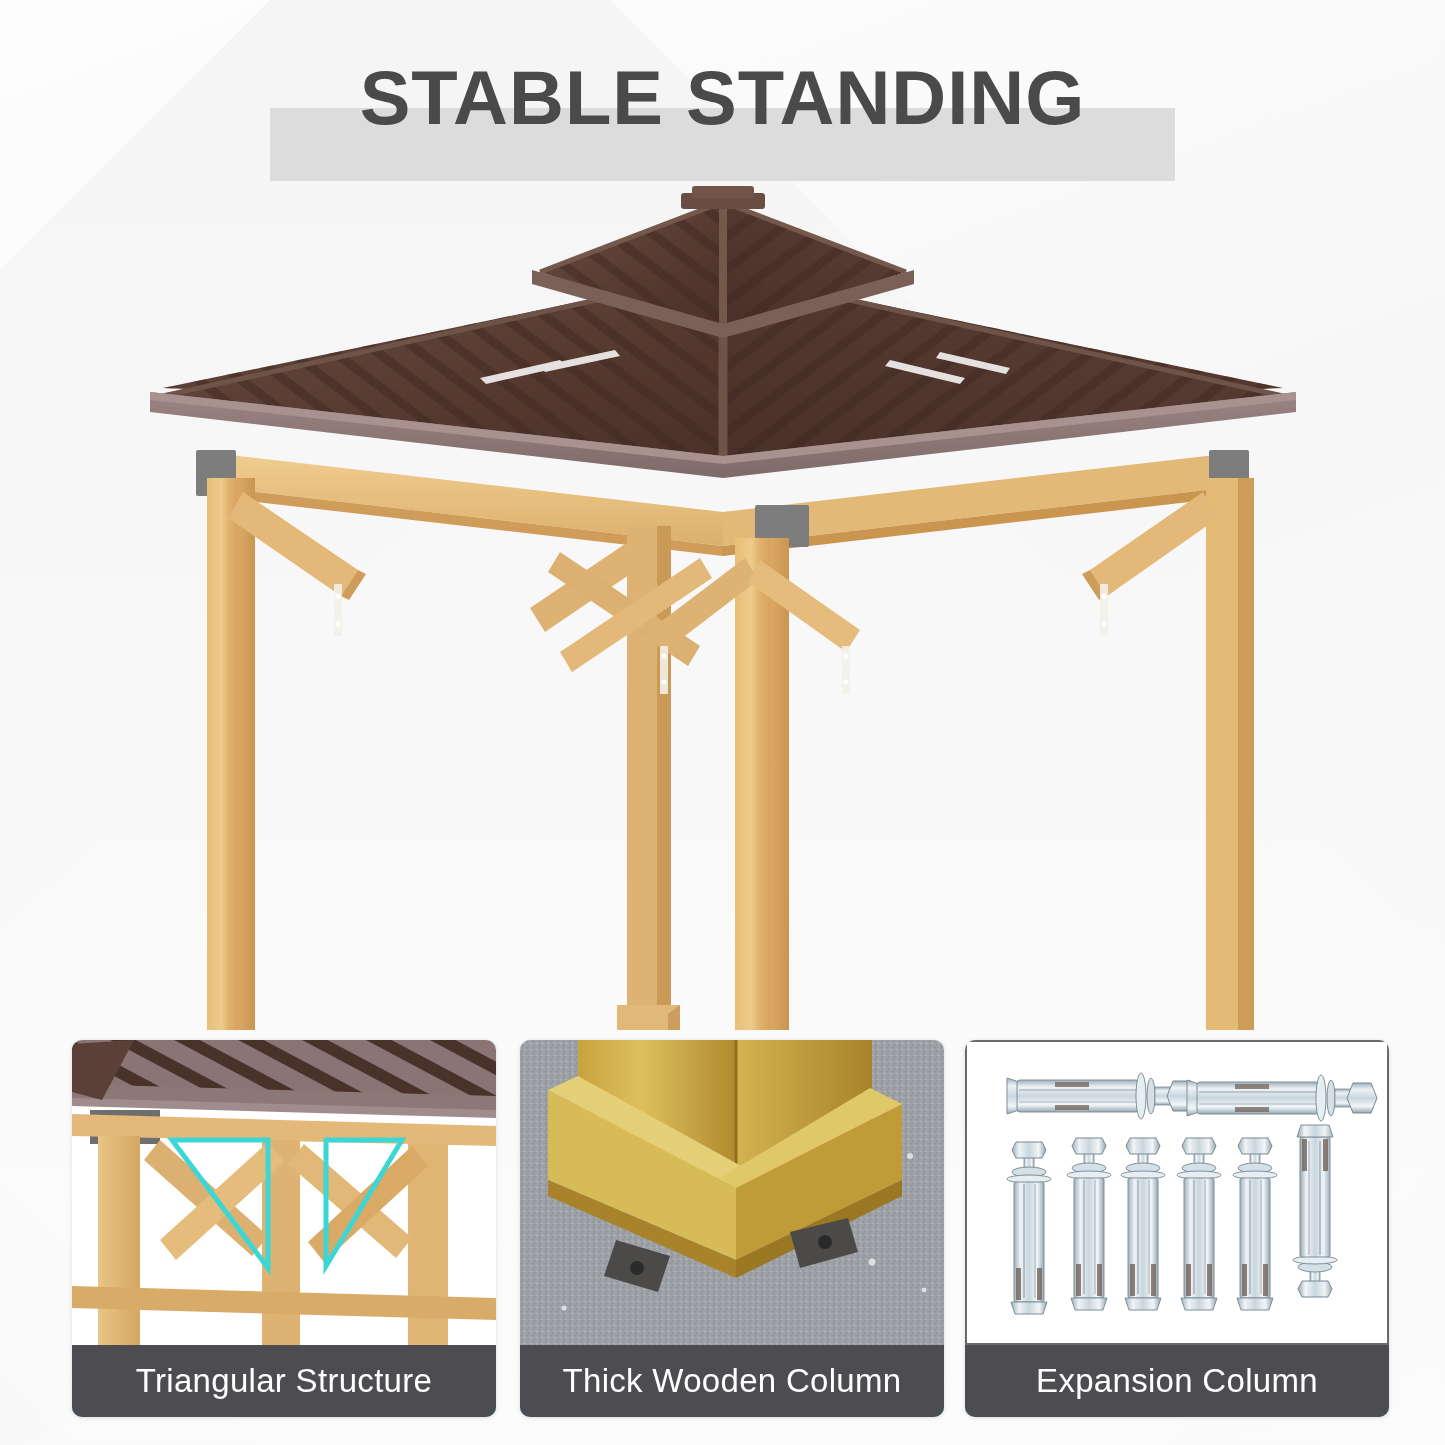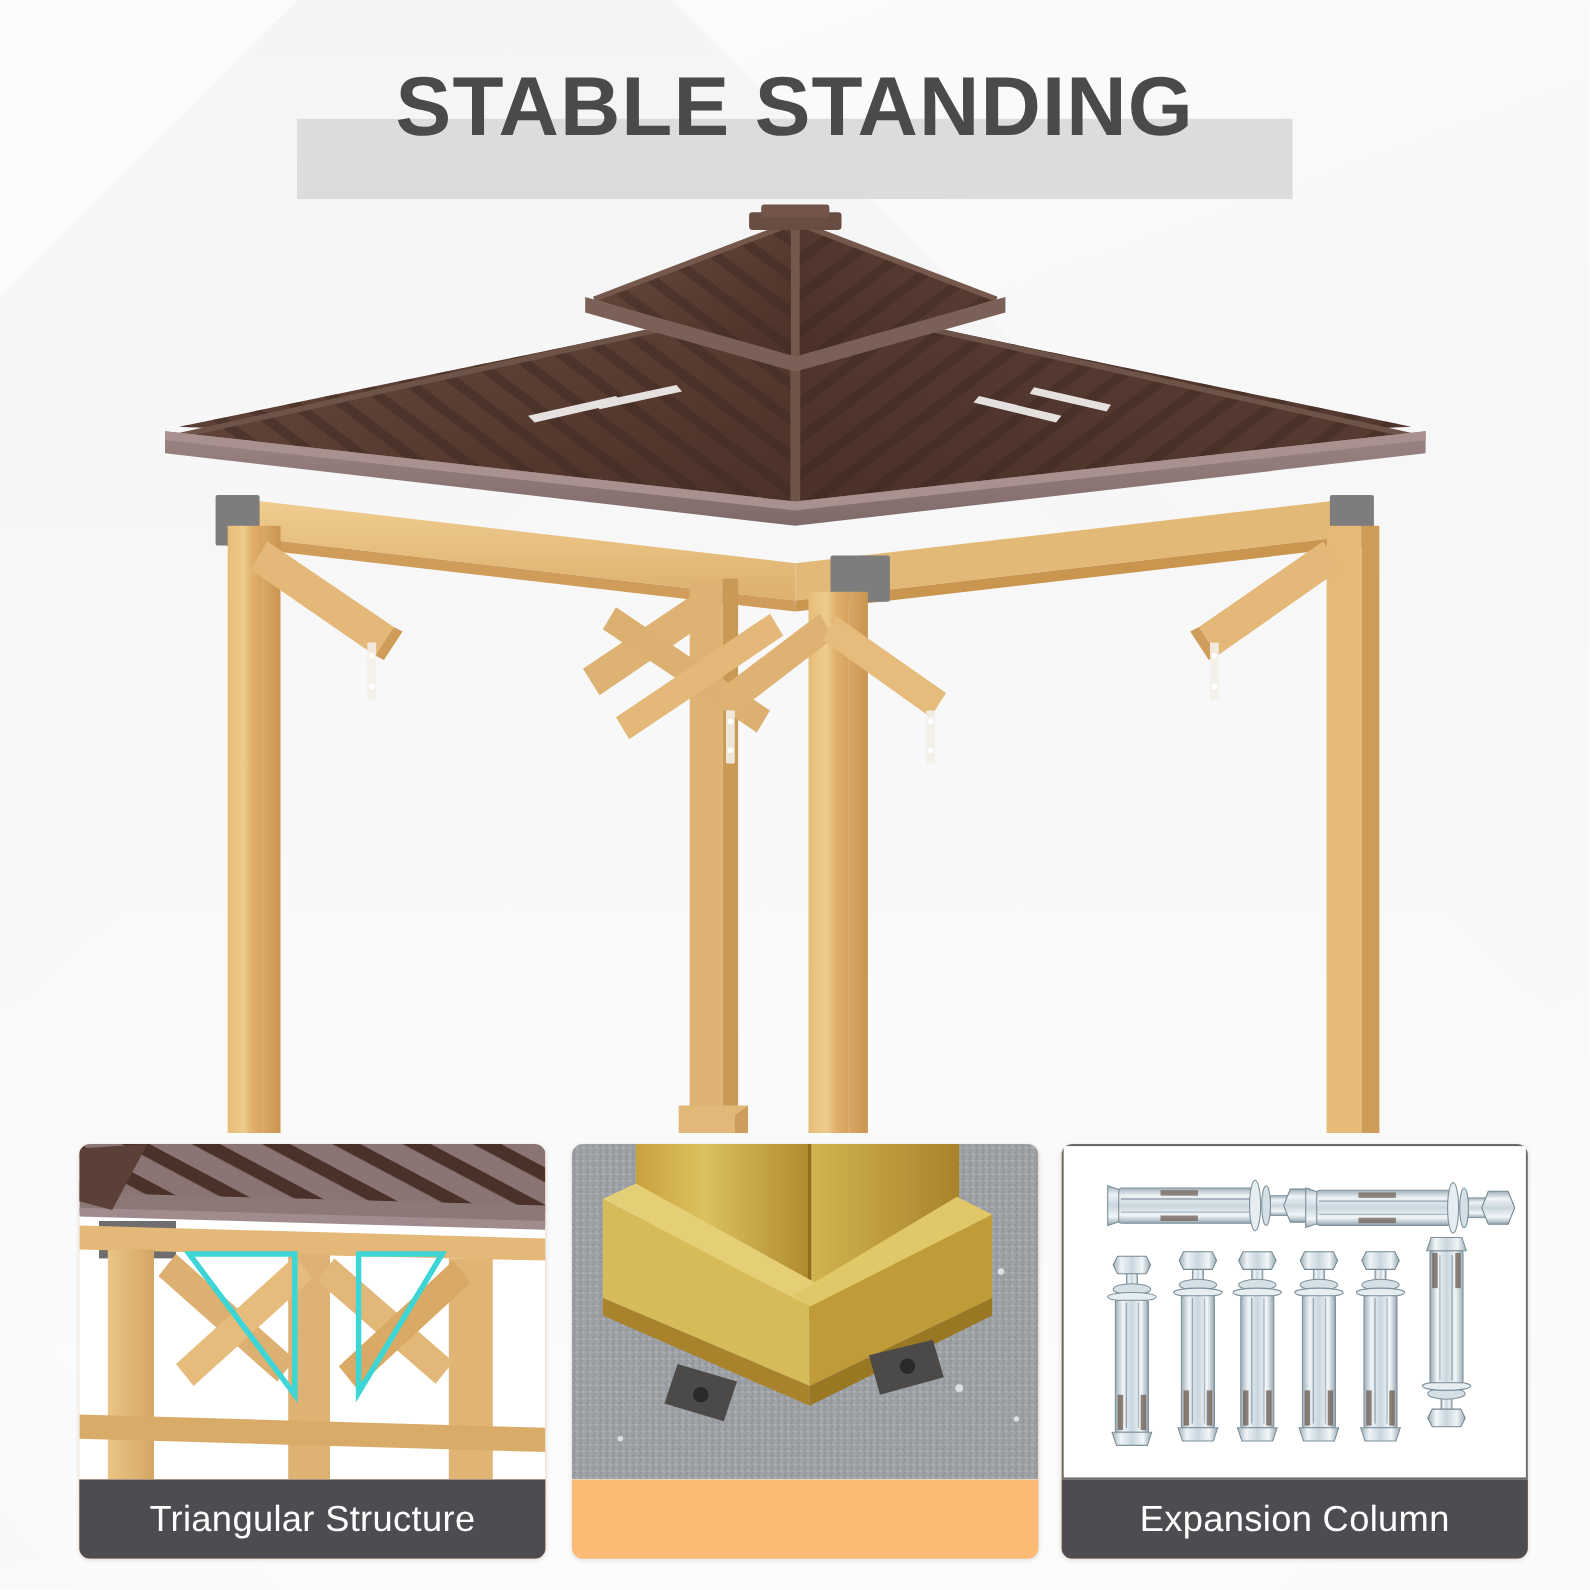--- a/index.html
+++ b/index.html
@@ -23,21 +23,21 @@
   .title-text{position:absolute;left:0;top:60px;width:1445px;text-align:center;
     font-size:76px;font-weight:bold;color:#4a4a4a;letter-spacing:1px;line-height:1;}
 
   
   .hero{position:absolute;left:0;top:160px;width:1445px;height:870px;}
   .hero svg{display:block;width:100%;height:100%;}
 
   
   .panels{position:absolute;left:0;top:1040px;width:1445px;height:380px;}
   .panel{position:absolute;top:0;width:424px;height:377px;border-radius:10px;overflow:hidden;
-         box-shadow:0 1px 4px rgba(0,0,0,.13);background:#fdba74;}
+         box-shadow:0 1px 4px rgba(0,0,0,.13);background:#5eead4;}
   .p1{left:72px;}
   .p2{left:520px;}
   .p3{left:965px;}
   .panel .art{position:absolute;left:0;top:0;width:424px;height:305px;overflow:hidden;background:#fff;}
   .panel .art svg{display:block;width:424px;height:305px;}
   .cap{position:absolute;left:0;bottom:0;width:424px;height:72px;background:#4c4c51;
        display:flex;align-items:center;justify-content:center;}
   .cap span{color:#ffffff;font-size:33px;letter-spacing:.3px;white-space:nowrap;}
   .p3 .art{border:2px solid #6a6a6a;box-sizing:border-box;}
 </style>
@@ -331,20 +331,23 @@
           </g>
 
           <g fill="#e8eaec" opacity=".85">
             <circle cx="390" cy="116" r="3"></circle>
               <circle cx="352" cy="222" r="3.5"></circle>
             <circle cx="44" cy="268" r="2.5"></circle>
               <circle cx="404" cy="250" r="2.4"></circle>
           </g>
         </svg>
       </div>
+      <div class="cap">
+        <span>Thick Wooden Column</span>
+      </div>
     </div>
 
     <div class="panel p3">
       <div class="art">
         <svg viewBox="0 0 424 305">
           <defs>
             <linearGradient id="steel" x1="0" y1="0" x2="1" y2="0">
               <stop offset="0%" stop-color="#9fb0ba"></stop>
                 <stop offset="22%" stop-color="#eef3f6"></stop>
               <stop offset="50%" stop-color="#c9d6de"></stop>

